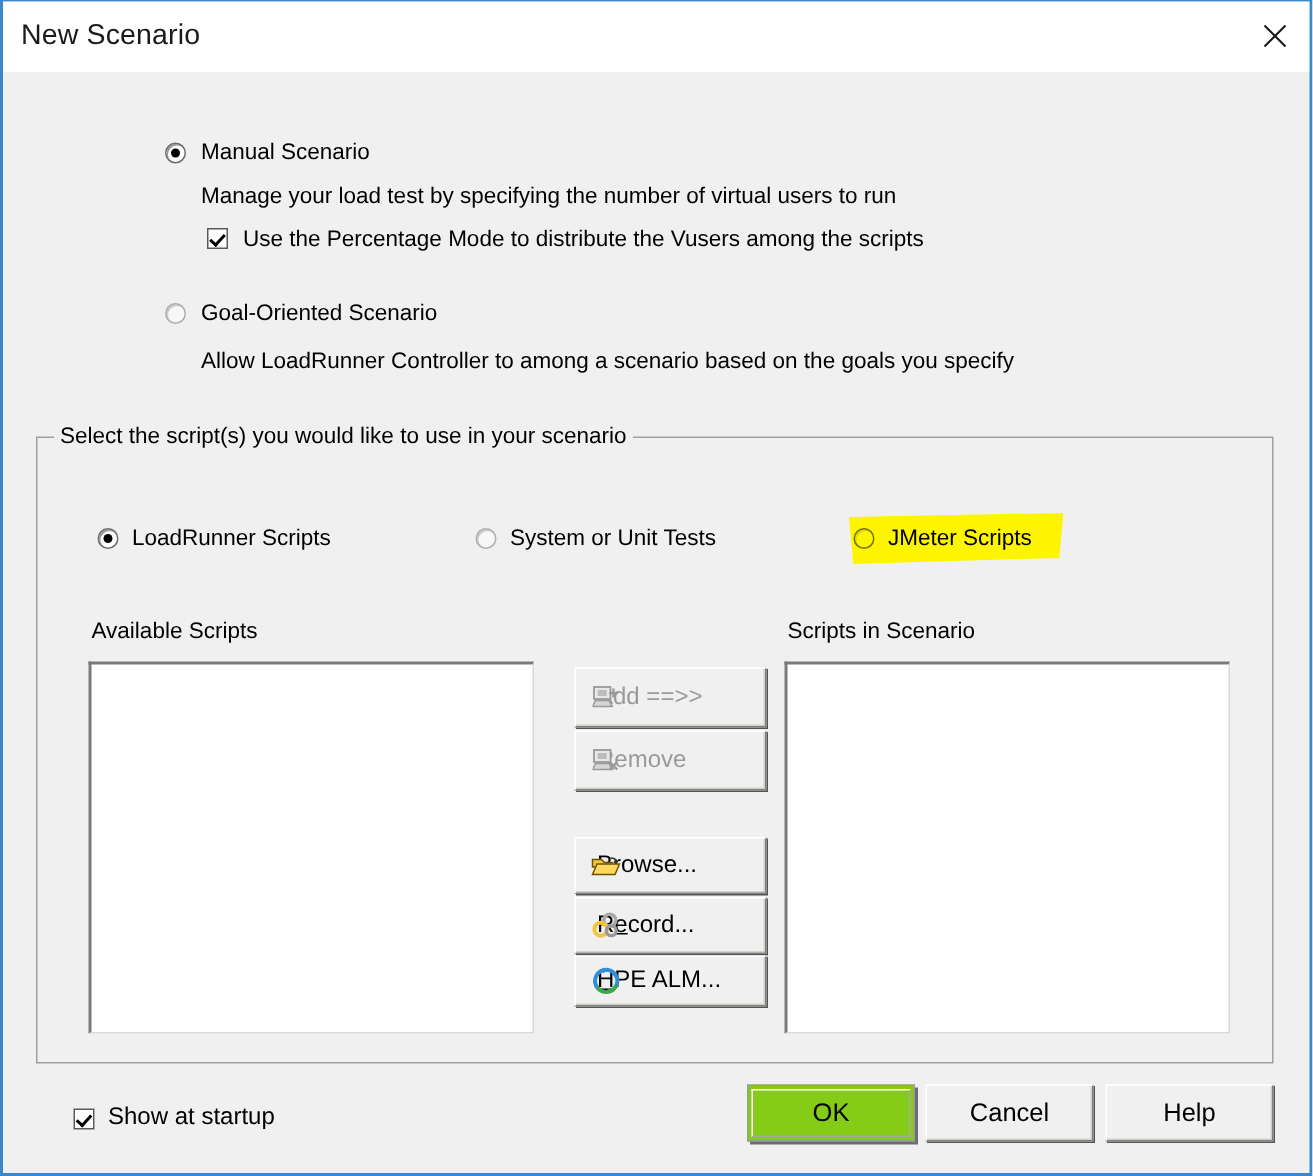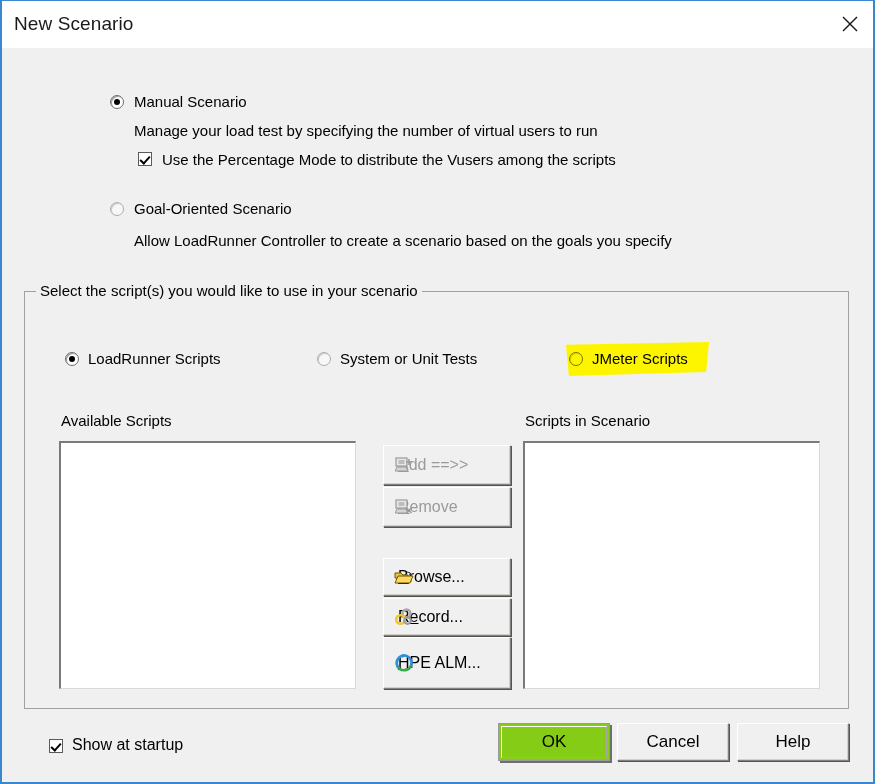--- a/index.html
+++ b/index.html
@@ -235,21 +235,21 @@
 
   <div class="radio on" style="left:108px; top:94px;"></div>
   <div class="ctl-label" style="left:132px; top:92px;">Manual Scenario</div>
   <div class="desc" style="left:132px; top:121px;">Manage your load test by specifying the number of virtual users to run</div>
 
   <div class="checkbox on" style="left:136px; top:151px;"></div>
   <div class="ctl-label" style="left:160px; top:150px;">Use the Percentage Mode to distribute the Vusers among the scripts</div>
 
   <div class="radio off" style="left:108px; top:201px;"></div>
   <div class="ctl-label" style="left:132px; top:199px;">Goal-Oriented Scenario</div>
-  <div class="desc" style="left:132px; top:231px;">Allow LoadRunner Controller to create a scenario based on the goals you specify</div>
+  <div class="desc" style="left:132px; top:231px;">Allow LoadRunner Controller to among a scenario based on the goals you specify</div>
 
   <div class="groupbox" style="left:22px; top:290px; width:825px; height:418px;">
     <div class="group-legend">Select the script(s) you would like to use in your scenario</div>
   </div>
 
   <div id="jmeter-highlight"></div>
 
   <div class="radio on" style="left:63px; top:351px;"></div>
   <div class="ctl-label" style="left:86px; top:349px;">LoadRunner Scripts</div>
 
@@ -305,21 +305,21 @@
     <span class="btn-ico">
       <svg width="20" height="18" viewBox="0 0 20 18">
         <circle cx="12.5" cy="5.5" r="4" fill="none" stroke="#a8a8a8" stroke-width="2.4"></circle>
         <circle cx="6.5" cy="11.5" r="4.3" fill="none" stroke="#f2c53d" stroke-width="2.6"></circle>
         <circle cx="13.5" cy="12.5" r="3.3" fill="none" stroke="#9a9a9a" stroke-width="2.2"></circle>
       </svg>
     </span>
     <span class="btn-txt">R<span class="u">e</span>cord...</span>
   </div>
 
-  <div class="btn" style="left:381px; top:636px; width:128px; height:52px;">
+  <div class="btn" style="left:381px; top:636px; width:128px; height:34px;">
     <span class="btn-ico">
       <svg width="20" height="20" viewBox="0 0 20 20">
         <path d="M10 2.5 a7.5 7.5 0 0 1 6.4 11.4" fill="none" stroke="#2f8fd8" stroke-width="2.6" stroke-linecap="round"></path>
         <path d="M16.4 13.9 a7.5 7.5 0 0 1 -12.8 -0.4" fill="none" stroke="#3aa84a" stroke-width="2.6" stroke-linecap="round"></path>
         <path d="M3.6 13.5 a7.5 7.5 0 0 1 6.4 -11" fill="none" stroke="#2f8fd8" stroke-width="2.6" stroke-linecap="round"></path>
         <path d="M8 1 l3 2 l-3 2 Z" fill="#2f8fd8"></path>
         <path d="M12.6 18.4 l-3.2 -1.6 l3 -2 Z" fill="#3aa84a"></path>
       </svg>
     </span>
     <span class="btn-txt"><span class="u">H</span>PE ALM...</span>

